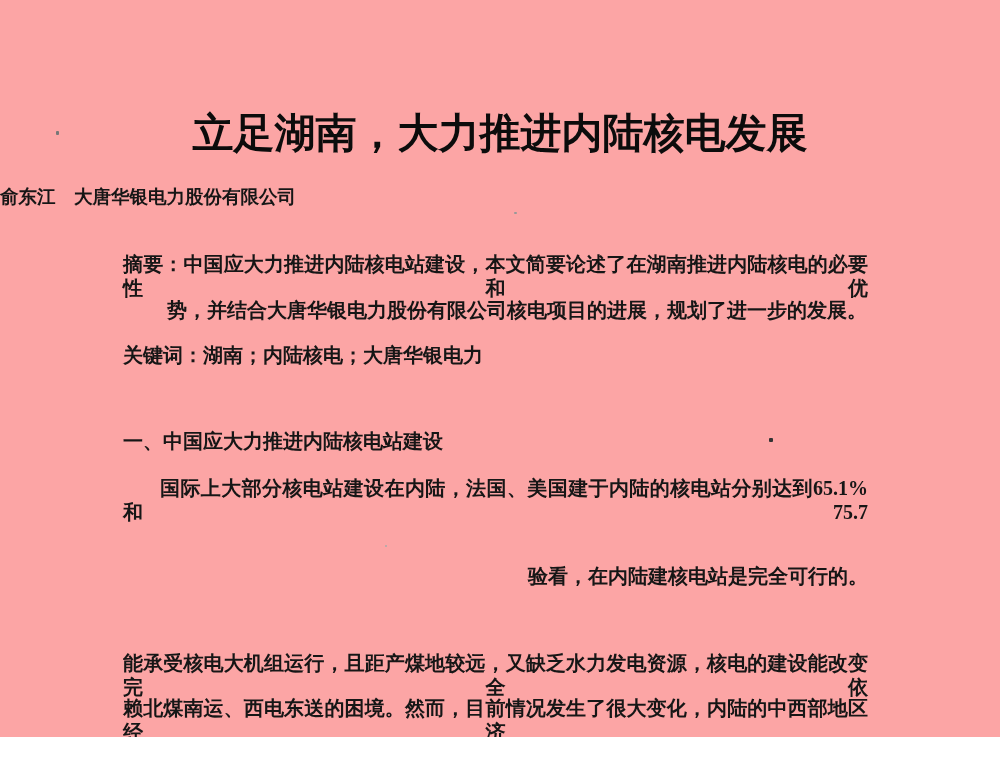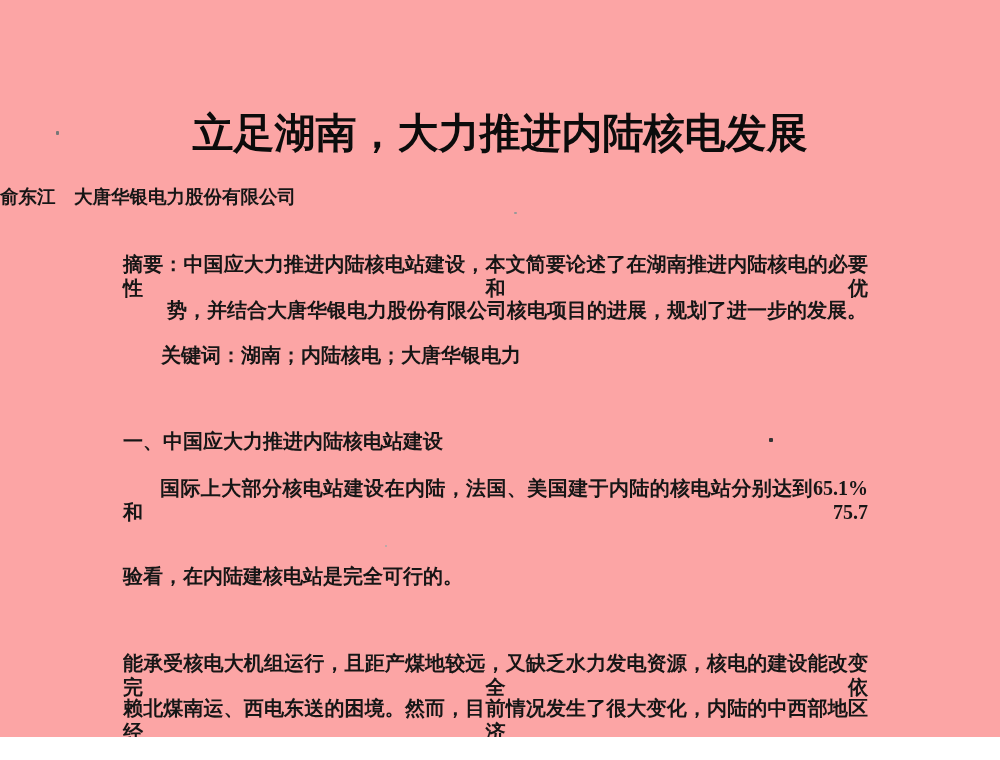--- a/index.html
+++ b/index.html
@@ -17,20 +17,21 @@
   }
   
   .hei {
     font-family: "Liberation Sans", sans-serif;
     font-weight: 700;
   }
   
   .song {
     font-family: "Liberation Serif", serif;
     font-weight: 600;
+    text-align: right;
   }
   .line {
     position: absolute;
     left: 123px;
     width: 745px;
     font-size: 20px;
     line-height: 1.2;
     color: #161616;
     white-space: nowrap;
   }
@@ -72,21 +73,21 @@
 
 <div class="page">
 
   <div class="title hei">立足湖南，大力推进内陆核电发展</div>
 
   <div class="byline hei">俞东江　大唐华银电力股份有限公司</div>
 
   <div class="line hei just" style="top:252px;">摘要：中国应大力推进内陆核电站建设，本文简要论述了在湖南推进内陆核电的必要性和优</div>
   <div class="line hei" style="top:298px;margin-left:44px;">势，并结合大唐华银电力股份有限公司核电项目的进展，规划了进一步的发展。</div>
 
-  <div class="line hei" style="top:343px;margin-left:38px;">关键词：湖南；内陆核电；大唐华银电力</div>
+  <div class="line hei" style="top:343px;">关键词：湖南；内陆核电；大唐华银电力</div>
 
   <div class="line hei" style="top:429px;">一、中国应大力推进内陆核电站建设</div>
 
   <div class="line song just indent" style="top:476px;">国际上大部分核电站建设在内陆，法国、美国建于内陆的核电站分别达到65.1%和75.7</div>
   <div class="line song" style="top:564px;">验看，在内陆建核电站是完全可行的。</div>
 
   <div class="line song just" style="top:651px;">能承受核电大机组运行，且距产煤地较远，又缺乏水力发电资源，核电的建设能改变完全依</div>
   <div class="line song just" style="top:696px;">赖北煤南运、西电东送的困境。然而，目前情况发生了很大变化，内陆的中西部地区经济、</div>
 
   <div class="speck" style="left:56px;top:131px;width:3px;height:4px;background:#777;"></div>

